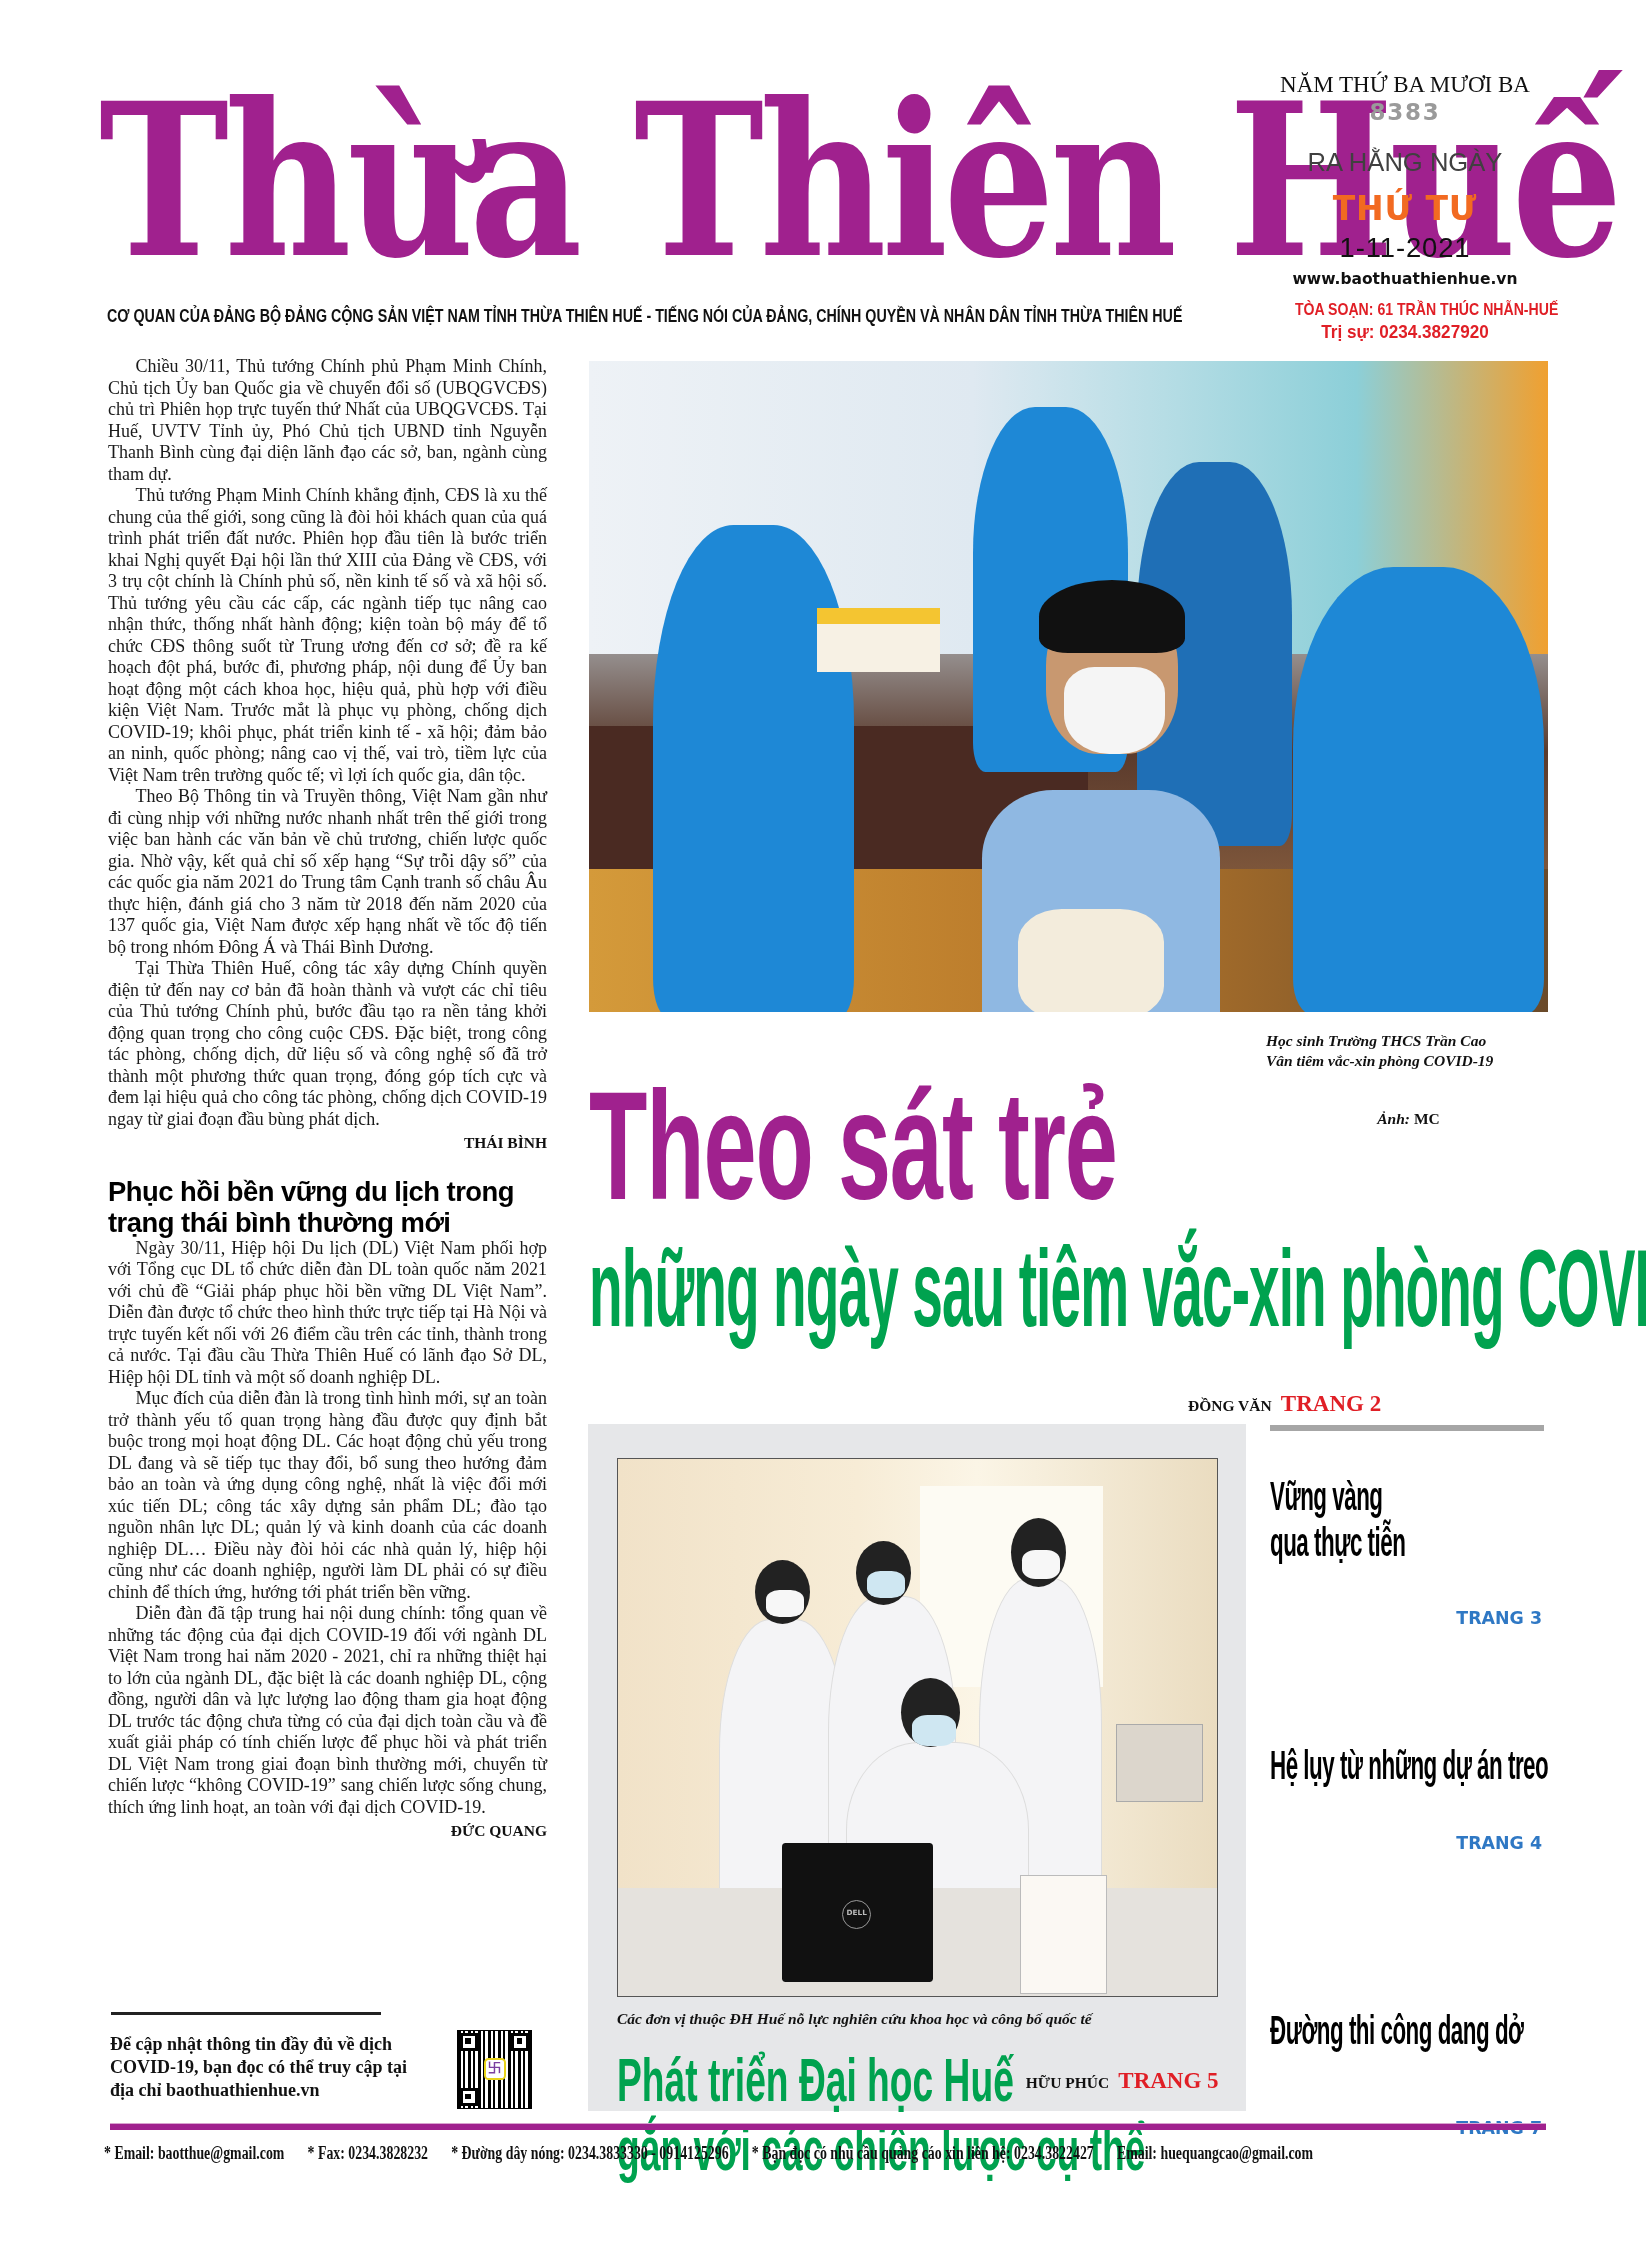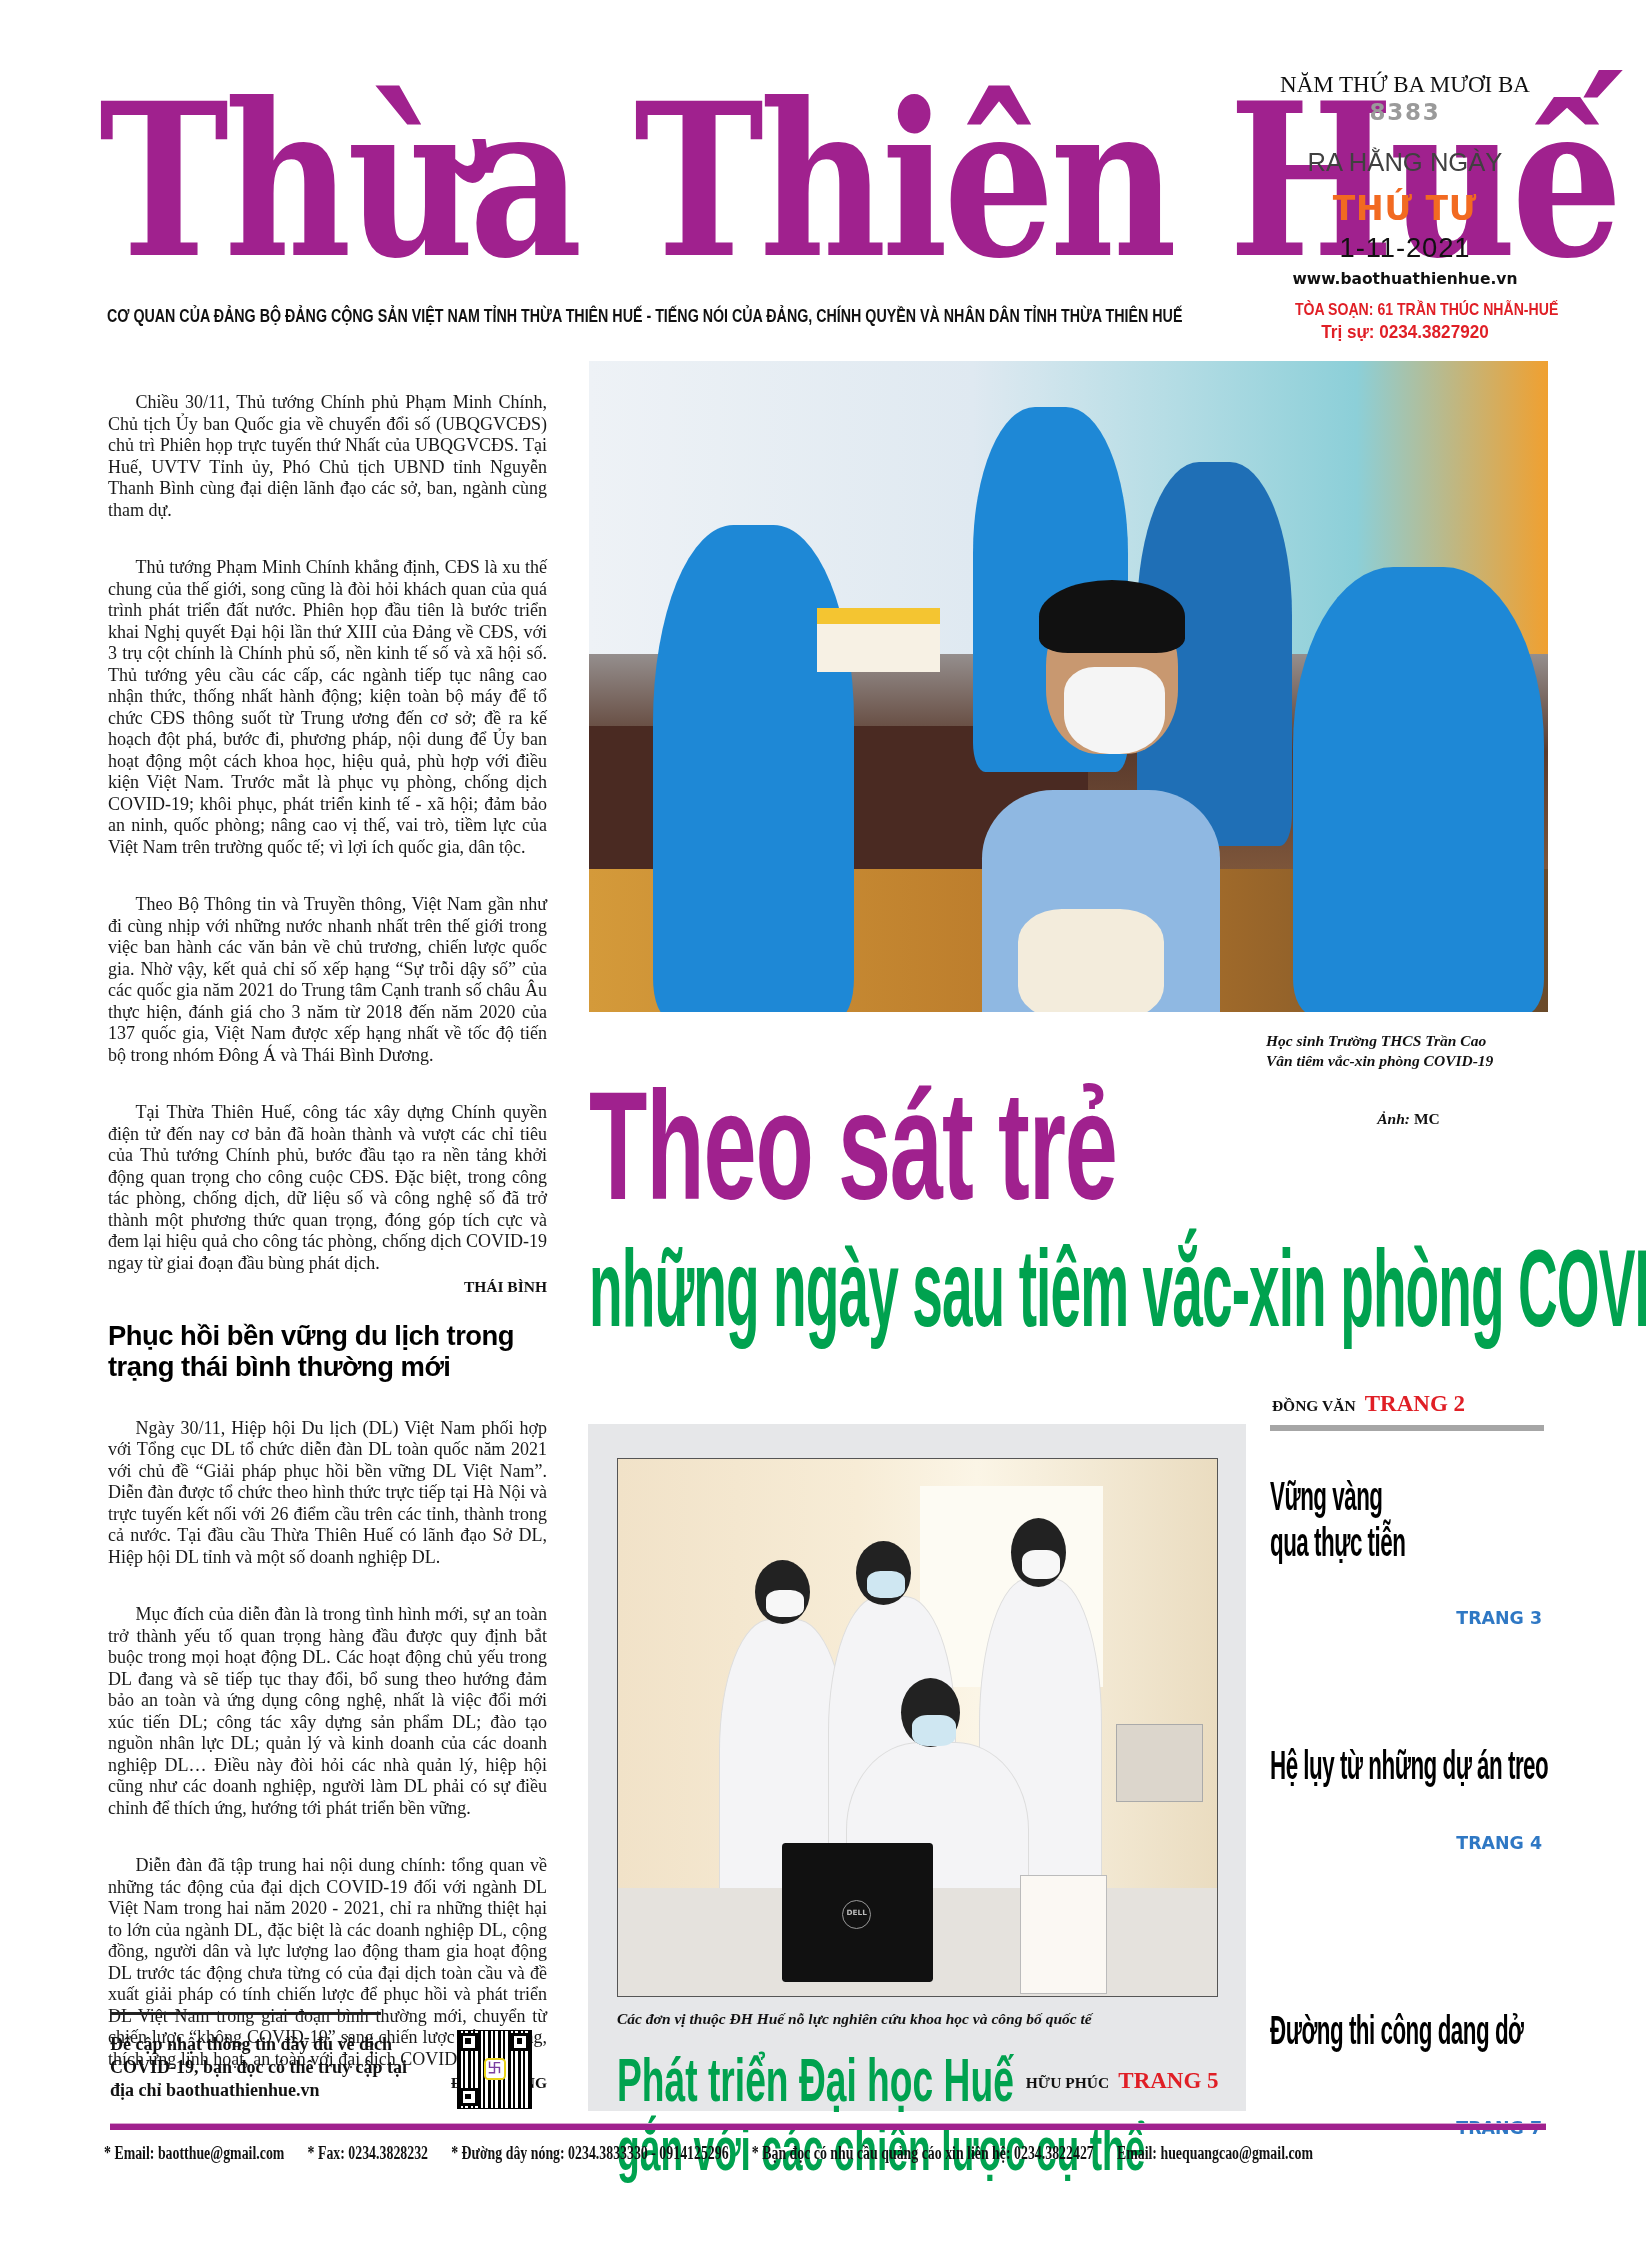--- a/index.html
+++ b/index.html
@@ -37,21 +37,21 @@
   
   .left-col { position: absolute; left: 108px; top: 356px; width: 439px; }
   .headline {
     font-family: "Liberation Sans", sans-serif; font-weight: bold; font-size: 27.4px;
     line-height: 31px; color: #000; letter-spacing: -0.5px;
   }
   .body-text {
     font-family: "Liberation Serif", serif; font-size: 18px; line-height: 21.5px;
     color: #1a1a1a; text-align: justify;
   }
-  .body-text p { text-indent: 27.4px; margin-top: 36px; }
+  .body-text p { text-indent: 27.4px; }
   .byline {
     font-family: "Liberation Serif", serif; font-weight: bold; font-size: 15.5px;
     text-align: right; line-height: 22px; margin-top: 1.8px;
   }
   .article2 { margin-top: 22px; }
   .short-rule { position: absolute; left: 111px; top: 2012px; width: 270px; height: 2.7px; background: #222; }
   .covid-note {
     position: absolute; left: 110px; top: 2033px; width: 302px;
     font-family: "Liberation Serif", serif; font-weight: bold; font-size: 18px; line-height: 23px;
   }
@@ -102,21 +102,21 @@
     font-size: 154px; line-height: 155px; color: #a0218e; white-space: nowrap;
     transform: scaleX(0.62); transform-origin: left top; letter-spacing: -1.8px;
   }
   .lead-title-2 {
     position: absolute; left: 589px; top: 1224px; width: 959px; height: 137px;
     font-family: "Liberation Sans", sans-serif; font-weight: bold;
     font-size: 110px; line-height: 128px; color: #00a24f; white-space: nowrap;
     transform: scaleX(0.5); transform-origin: left top; letter-spacing: -1.8px;
   }
   .lead-byline {
-    position: absolute; left: 1188px; top: 1391px; width: 361px; text-align: center;
+    position: absolute; left: 1188px; top: 1391px; width: 361px; text-align: left;
     font-family: "Liberation Serif", serif; white-space: nowrap;
   }
   .lead-byline .author { font-weight: bold; font-size: 15.5px; color: #111; }
   .lead-byline .page { font-weight: bold; font-size: 23px; color: #e01f26; margin-left: 5.5px; }
 
   
   .feature-box {
     position: absolute; left: 588px; top: 1424px; width: 658px; height: 687px;
     background: #e6e7e9;
   }

